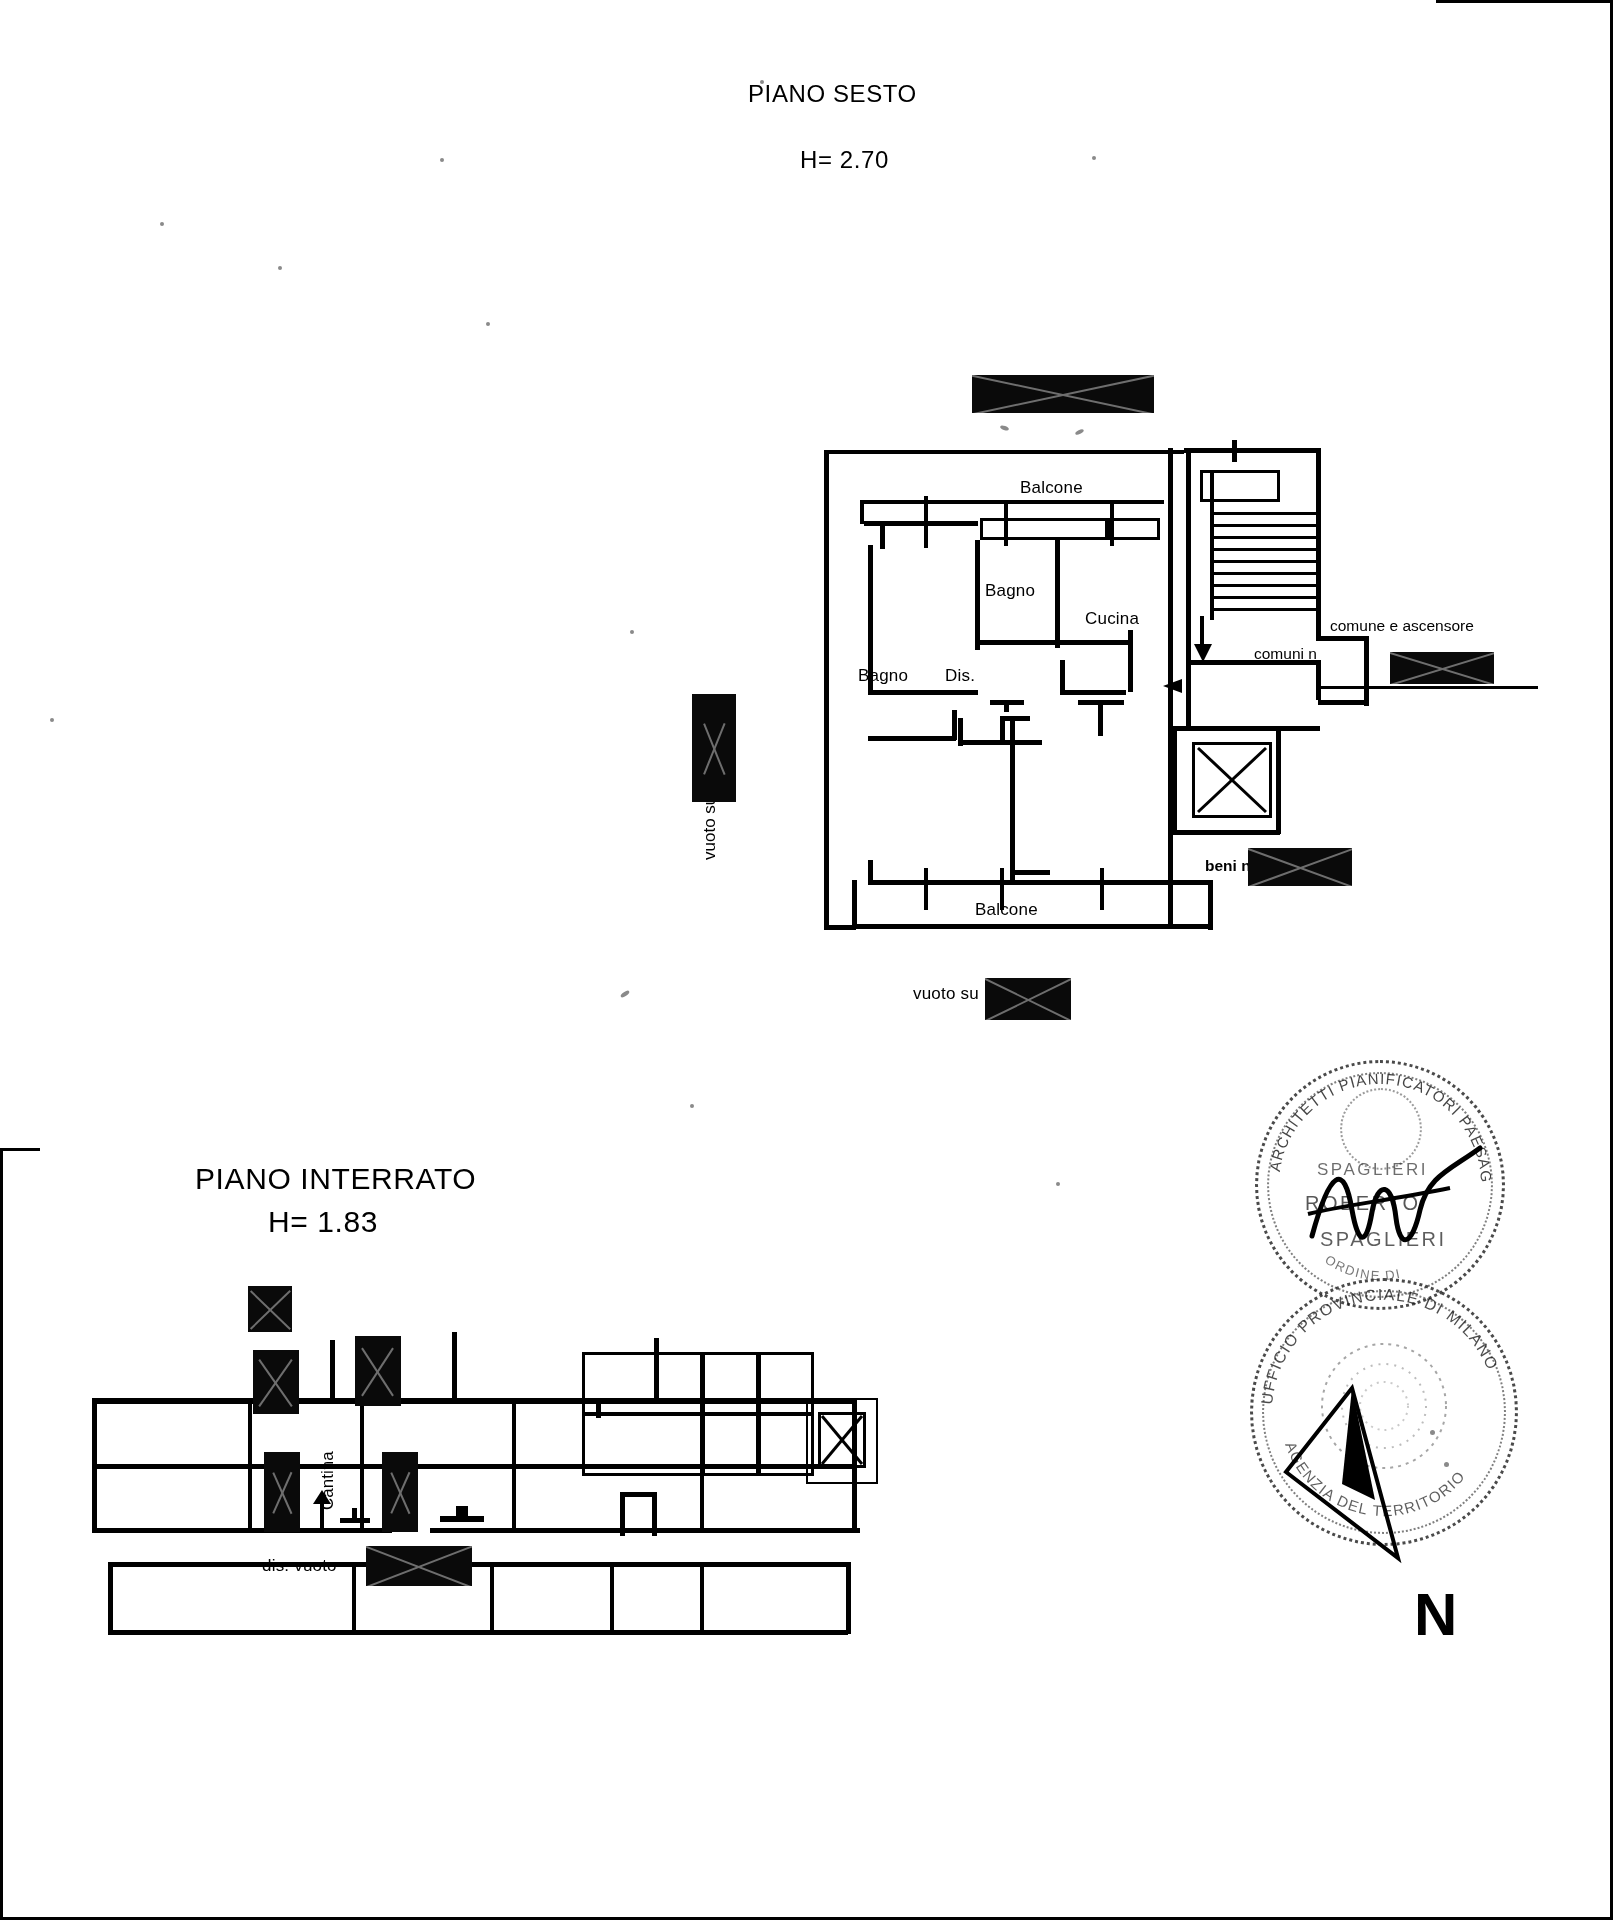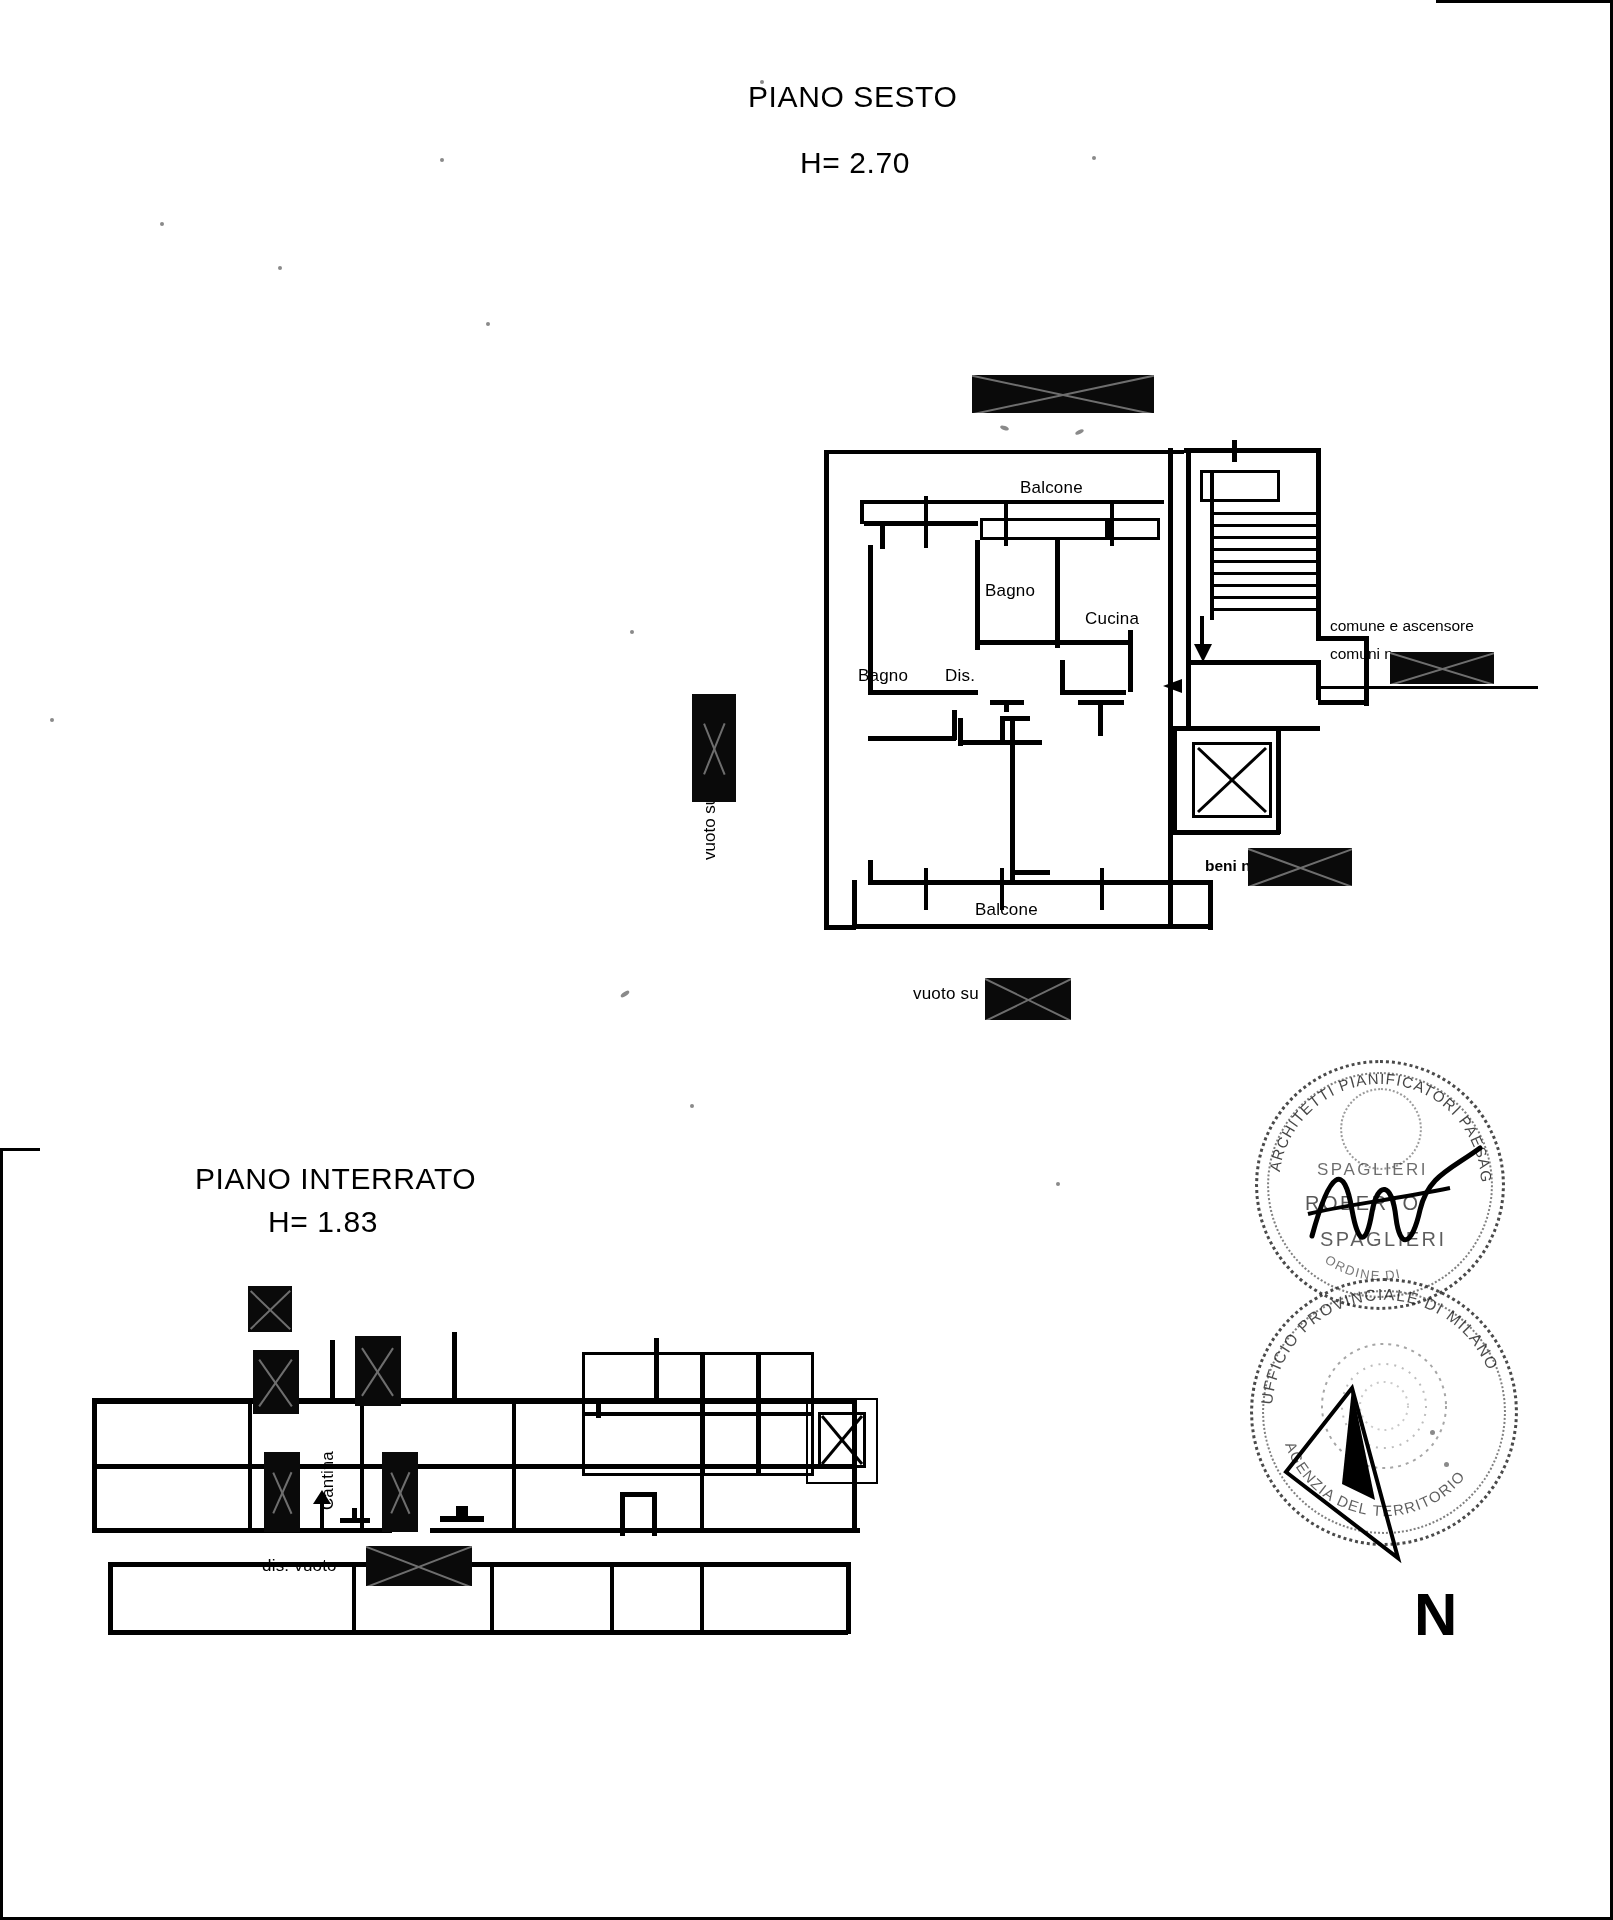--- a/index.html
+++ b/index.html
@@ -11,21 +11,21 @@
   .sheet{position:absolute;inset:0;background:#fff;}
 
   
   .edge-top{position:absolute;top:0;left:1436px;width:177px;height:3px;background:#000;}
   .edge-right{position:absolute;top:0;right:0;width:3px;height:1920px;background:#000;}
   .edge-bottom{position:absolute;bottom:0;left:0;width:1613px;height:3px;background:#000;}
   .edge-left-low{position:absolute;top:1148px;left:0;width:3px;height:772px;background:#000;}
   .edge-left-hook{position:absolute;top:1148px;left:0;width:40px;height:3px;background:#000;}
 
   
-  .title{position:absolute;font-size:30px;letter-spacing:.6px;white-space:nowrap;}
+  .title{position:absolute;font-size:24px;letter-spacing:.6px;white-space:nowrap;}
   .title-sesto{left:748px;top:80px;}
   .title-sesto-h{left:800px;top:146px;}
   .title-interrato{left:195px;top:1162px;font-size:30px;}
   .title-interrato-h{left:268px;top:1205px;font-size:30px;}
 
   
   .w{position:absolute;background:#000;}            
   .thin{position:absolute;background:#000;}          
   .box{position:absolute;border:3px solid #000;box-sizing:border-box;}
   .boxthin{position:absolute;border:2px solid #000;box-sizing:border-box;}
@@ -184,21 +184,21 @@
     <div class="thin" style="left:1508px;top:686px;width:30px;height:3px;"></div>
 
     <div class="lab" style="left:1020px;top:478px;">Balcone</div>
     <div class="lab" style="left:985px;top:581px;">Bagno</div>
     <div class="lab" style="left:1085px;top:577px;margin-top:32px;">Cucina</div>
     <div class="lab" style="left:858px;top:666px;">Bagno</div>
     <div class="lab" style="left:945px;top:666px;">Dis.</div>
     <div class="lab" style="left:975px;top:900px;">Balcone</div>
 
     <div class="lab-sm" style="left:1330px;top:617px;">comune e ascensore</div>
-    <div class="lab-sm" style="left:1330px;top:645px;text-align:right;">comuni n</div>
+    <div class="lab-sm" style="left:1254px;top:645px;text-align:right;">comuni n</div>
     <div class="lab-sm" style="left:1205px;top:857px;font-weight:bold;">beni n</div>
 
     <div class="vlab" style="left:700px;top:860px;">vuoto su</div>
     <div class="lab" style="left:913px;top:984px;">vuoto su</div>
 
     <div class="redact" style="left:972px;top:375px;width:182px;height:38px;--a:12deg;"></div>
     <div class="redact" style="left:692px;top:694px;width:44px;height:108px;--a:68deg;"></div>
     <div class="redact" style="left:1390px;top:652px;width:104px;height:32px;--a:17deg;"></div>
     <div class="redact" style="left:1248px;top:848px;width:104px;height:38px;--a:20deg;"></div>
     <div class="redact" style="left:985px;top:978px;width:86px;height:42px;--a:26deg;"></div>

